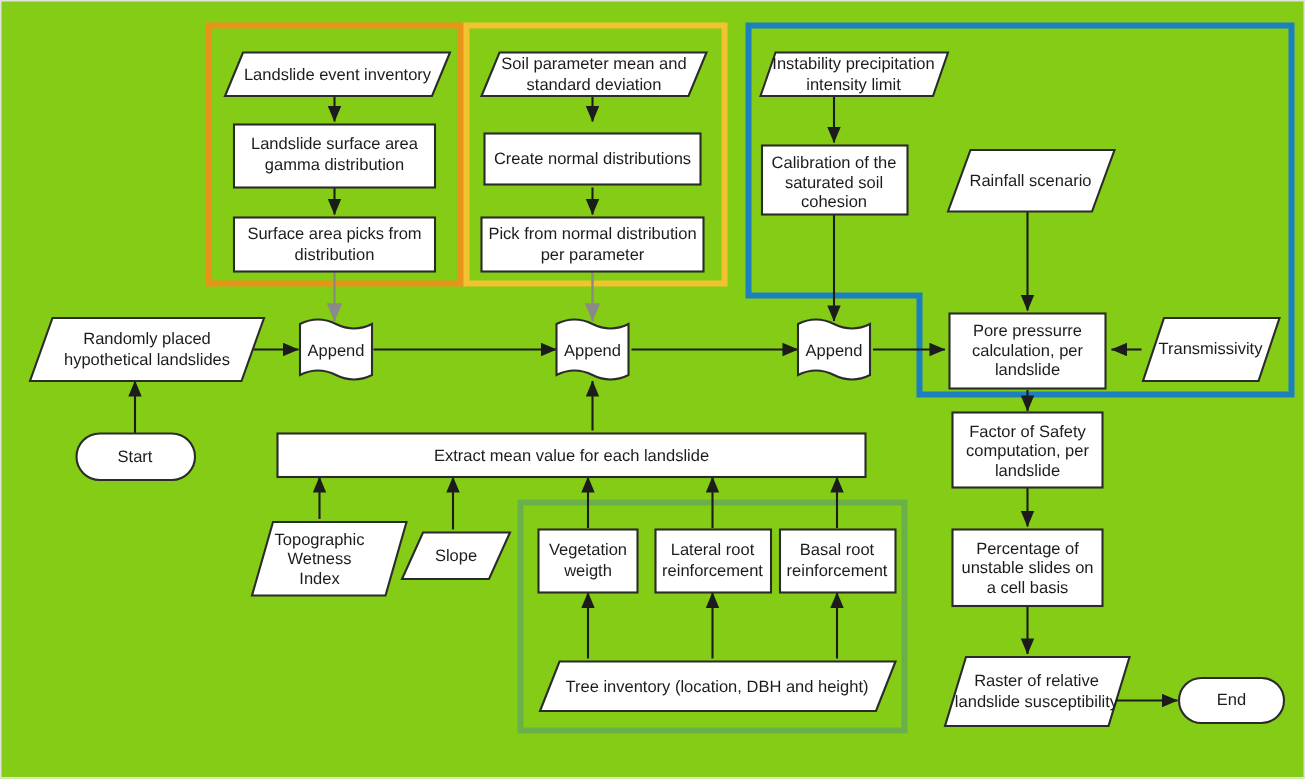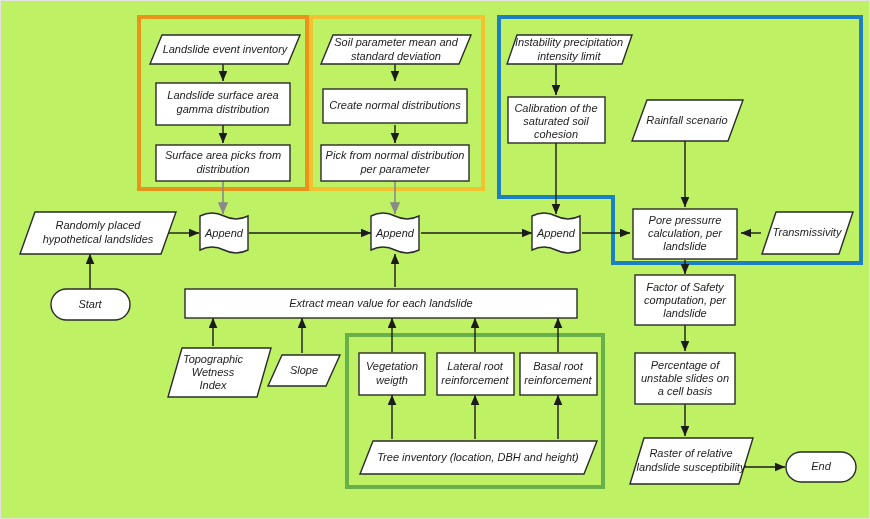--- a/index.html
+++ b/index.html
@@ -21,21 +21,21 @@
     dominant-baseline:middle;
   }
   .shape{fill:#ffffff;stroke:#2b2b2b;stroke-width:1.4;}
   .conn{stroke:#1c1c1c;stroke-width:1.4;fill:none;}
   .conn-gray{stroke:#8a8a8a;stroke-width:1.6;fill:none;}
   .grp{fill:none;stroke-width:4;}
 </style>
 </head>
 <body>
 
-<div id="root" style="background: #bef264; font-style: italic;">
+<div id="root" style="background: #84cc16;">
 <svg id="canvas" viewBox="0 0 870 519">
   <defs>
     <marker id="ah" markerWidth="9" markerHeight="9" refX="7.4" refY="3.2" orient="auto" markerUnits="strokeWidth">
       <path d="M0,0 L7.6,3.2 L0,6.4 z" fill="#1c1c1c"></path>
     </marker>
     <marker id="ahg" markerWidth="9" markerHeight="9" refX="7.4" refY="3.2" orient="auto" markerUnits="strokeWidth">
       <path d="M0,0 L7.6,3.2 L0,6.4 z" fill="#8a8a8a"></path>
     </marker>
   </defs>
 

